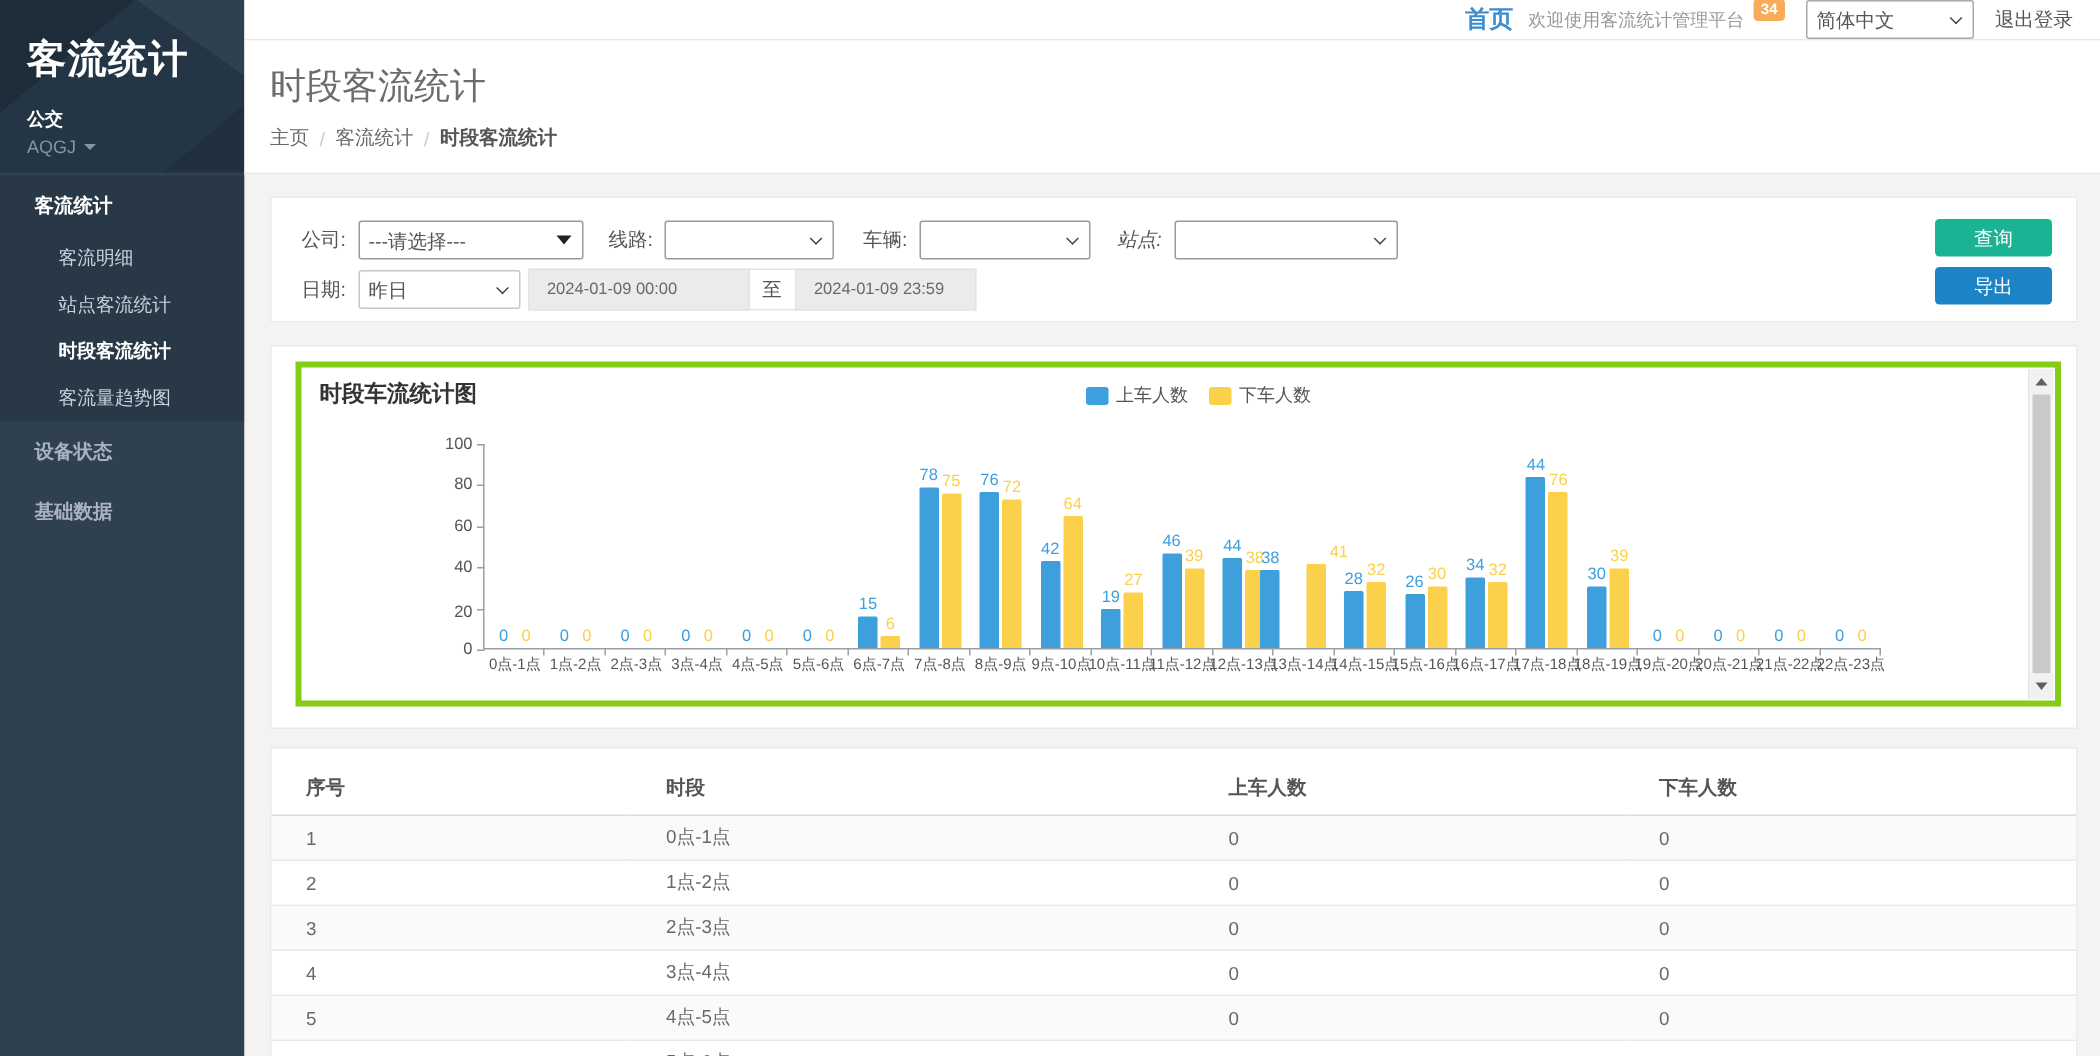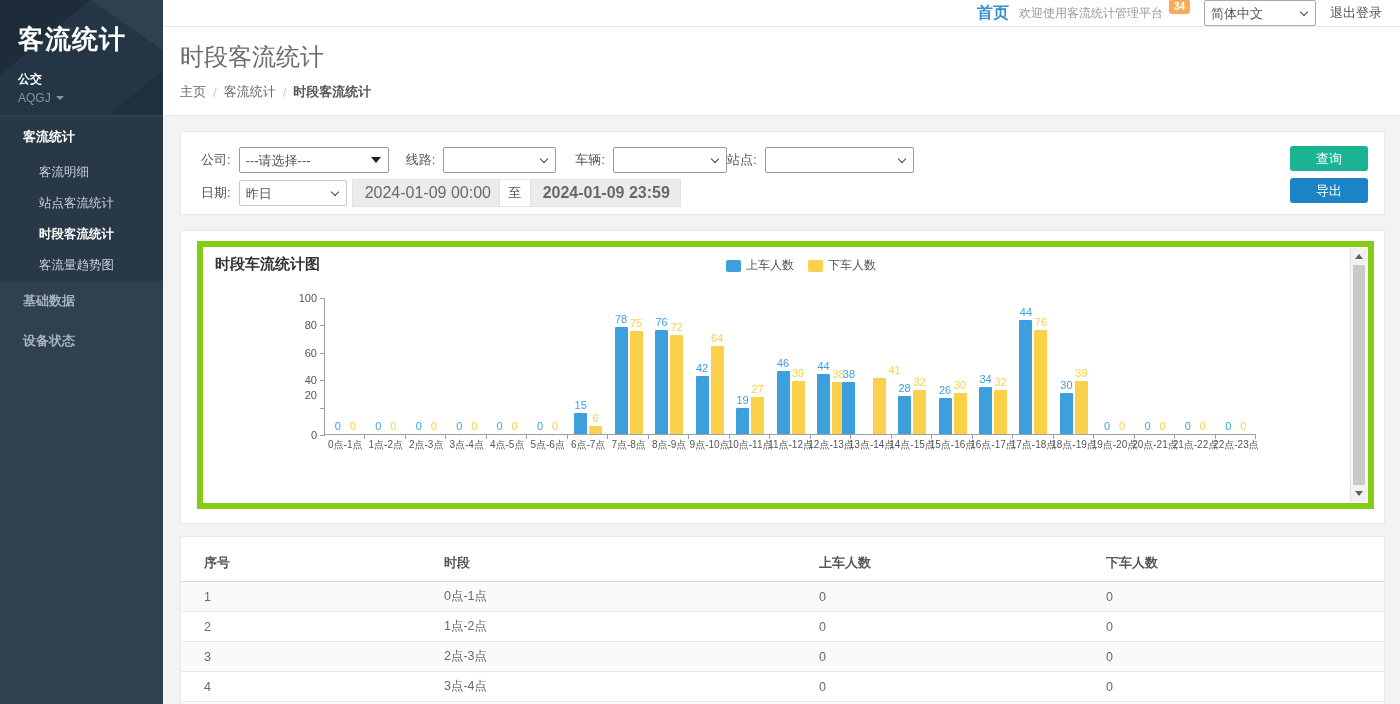--- a/index.html
+++ b/index.html
@@ -45,29 +45,29 @@
 
   
   .filter-panel { padding:15px 0 14px 20px; position:relative; height:84px; }
   .filter-row { display:flex; align-items:center; height:26px; }
   .filter-row + .filter-row { margin-top:7px; }
   .f-label { color:#555; margin-right:8px; }
   .sel { position:relative; display:inline-block; }
   .sel select { appearance:none; -webkit-appearance:none; border:1px solid #9a9a9a; border-radius:2px; background:#fff; height:26px; font-size:13px; color:#555; padding:0 22px 0 6px; width:100%; font-family:inherit; }
   .sel .arrow-solid { position:absolute; right:8px; top:10px; width:0; height:0; border-left:5px solid transparent; border-right:5px solid transparent; border-top:6px solid #222; pointer-events:none; }
   .sel .arrow-thin { position:absolute; right:9px; top:9px; width:6px; height:6px; border-left:1.6px solid #444; border-bottom:1.6px solid #444; transform:rotate(-45deg); pointer-events:none; }
-  .date-input { background:#ebebeb; border:1px solid #e3e3e3; height:28px; line-height:26px; padding-left:12px; color:#676a6c; font-size:16px; }
+  .date-input { background:#ebebeb; border:1px solid #e3e3e3; height:28px; line-height:26px; padding-left:12px; color:#676a6c; font-size:11px; }
   .to-box { background:#fff; border:1px solid #e3e3e3; border-left:none; border-right:none; height:28px; line-height:26px; width:30px; text-align:center; color:#555; }
   .btn { display:block; width:78px; height:25px; border:none; border-radius:3px; color:#fff; font-size:13px; cursor:pointer; font-family:inherit; }
   .btn-query { background:#1ab394; position:absolute; right:16px; top:14px; }
   .btn-export { background:#1c84c6; position:absolute; right:16px; top:46px; }
 
   
   .chart-panel { margin-top:15px; padding:10px 10px 14px 16px; }
-  .chart-box { position:relative; border:6px solid #84cc16; height:268px; background:#fff; overflow:hidden; }
+  .chart-box { position:relative; border:4px solid #84cc16; height:230px; background:#fff; overflow:hidden; }
   .chart-title { position:absolute; left:12px; top:8px; font-size:15px; font-weight:bold; color:#333; }
   .legend { position:absolute; left:523px; top:10px; display:flex; gap:14px; align-items:center; }
   .legend-item { display:flex; align-items:center; gap:5px; font-size:12px; color:#555; }
   .legend-swatch { width:15px; height:12px; border-radius:2px; }
   .plot { position:absolute; left:121px; top:51px; width:932px; height:137px; border-left:1px solid #9aa0a6; border-bottom:1px solid #9aa0a6; display:flex; align-items:flex-end; }
   .ytick-label { position:absolute; width:34px; left:-42px; text-align:right; font-size:11px; color:#555; }
   .ytick-mark { position:absolute; left:-5px; width:5px; height:1px; background:#9aa0a6; }
   .group { position:relative; width:40.5px; height:100%; display:flex; align-items:flex-end; justify-content:center; }
   .group::after { content:""; position:absolute; right:0; bottom:-5px; width:1px; height:5px; background:#9aa0a6; }
   .pair { display:flex; gap:2px; align-items:flex-end; }
@@ -104,24 +104,24 @@
     </div>
     <div class="menu" id="side-menu">
         <div class="menu-section active">
           <div class="menu-parent">客流统计</div>
           <div class="menu-child">客流明细</div>
           <div class="menu-child">站点客流统计</div>
           <div class="menu-child active">时段客流统计</div>
           <div class="menu-child">客流量趋势图</div>
         </div>
         <div class="menu-section">
-          <div class="menu-parent">基础数据</div>
+          <div class="menu-parent">设备状态</div>
         </div>
         <div class="menu-section">
-          <div class="menu-parent">设备状态</div>
+          <div class="menu-parent">基础数据</div>
         </div>
       </div>
   </div>
 
   <div class="main">
 
     <div class="topbar">
       <span class="home-link">首页</span>
       <span class="welcome">欢迎使用客流统计管理平台</span>
       <span class="badge">34</span>
@@ -155,35 +155,35 @@
           <span class="f-label" style="margin-left:17px;">线路:</span>
           <span class="sel" style="width:113px;">
             <select id="line-select"><option></option></select>
             <span class="arrow-thin"></span>
           </span>
           <span class="f-label" style="margin-left:19px;">车辆:</span>
           <span class="sel" style="width:114px;">
             <select id="vehicle-select"><option></option></select>
             <span class="arrow-thin"></span>
           </span>
-          <span class="f-label" style="">站点:</span>
+          <span class="f-label" style="margin-left:18px;font-style:italic;">站点:</span>
           <span class="sel" style="width:149px;">
             <select id="station-select"><option></option></select>
             <span class="arrow-thin"></span>
           </span>
         </div>
         <div class="filter-row">
           <span class="f-label">日期:</span>
           <span class="sel" style="width:108px;">
             <select id="preset-select" style="border-color:#c8c8c8;"><option>昨日</option></select>
             <span class="arrow-thin"></span>
           </span>
           <span class="date-input" style="width:148px; margin-left:5px;">2024-01-09 00:00</span>
           <span class="to-box">至</span>
-          <span class="date-input" style="width:151px;font-weight:bold;">2024-01-09 23:59</span>
+          <span class="date-input" style="width:121px;">2024-01-09 23:59</span>
         </div>
         <button class="btn btn-query">查询</button>
         <button class="btn btn-export">导出</button>
       </div>
 
       <div class="panel chart-panel">
         <div class="chart-box">
           <div class="chart-title">时段车流统计图</div>
           <div class="legend" id="chart-legend">
               <span class="legend-item">
@@ -191,21 +191,21 @@
                 <span>上车人数</span>
               </span>
               <span class="legend-item">
                 <span class="legend-swatch" style="background: rgb(251, 208, 74);"></span>
                 <span>下车人数</span>
               </span>
             </div>
           <div class="plot" id="chart-plot">
               <span class="ytick-label" style="top: 131px;">0</span>
               <span class="ytick-mark" style="top: 137px;"></span>
-              <span class="ytick-label" style="top: 91px;">20</span>
+              <span class="ytick-label" style="top: 106px;">20</span>
               <span class="ytick-mark" style="top: 109.6px;"></span>
               <span class="ytick-label" style="top: 76.2px;">40</span>
               <span class="ytick-mark" style="top: 82.2px;"></span>
               <span class="ytick-label" style="top: 48.8px;">60</span>
               <span class="ytick-mark" style="top: 54.8px;"></span>
               <span class="ytick-label" style="top: 21.4px;">80</span>
               <span class="ytick-mark" style="top: 27.4px;"></span>
               <span class="ytick-label" style="top: -6px;">100</span>
               <span class="ytick-mark" style="top: 0px;"></span>
               <div class="group">

